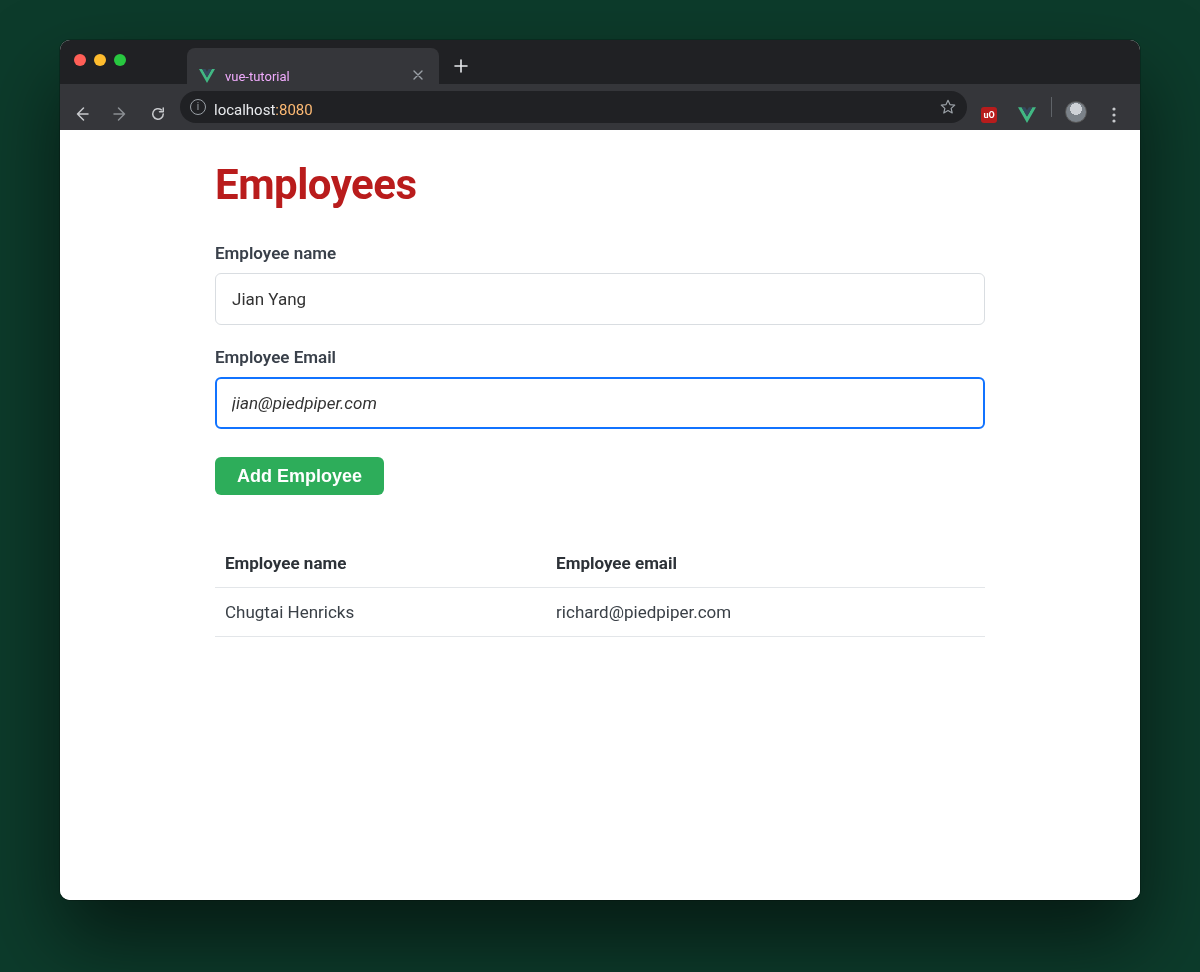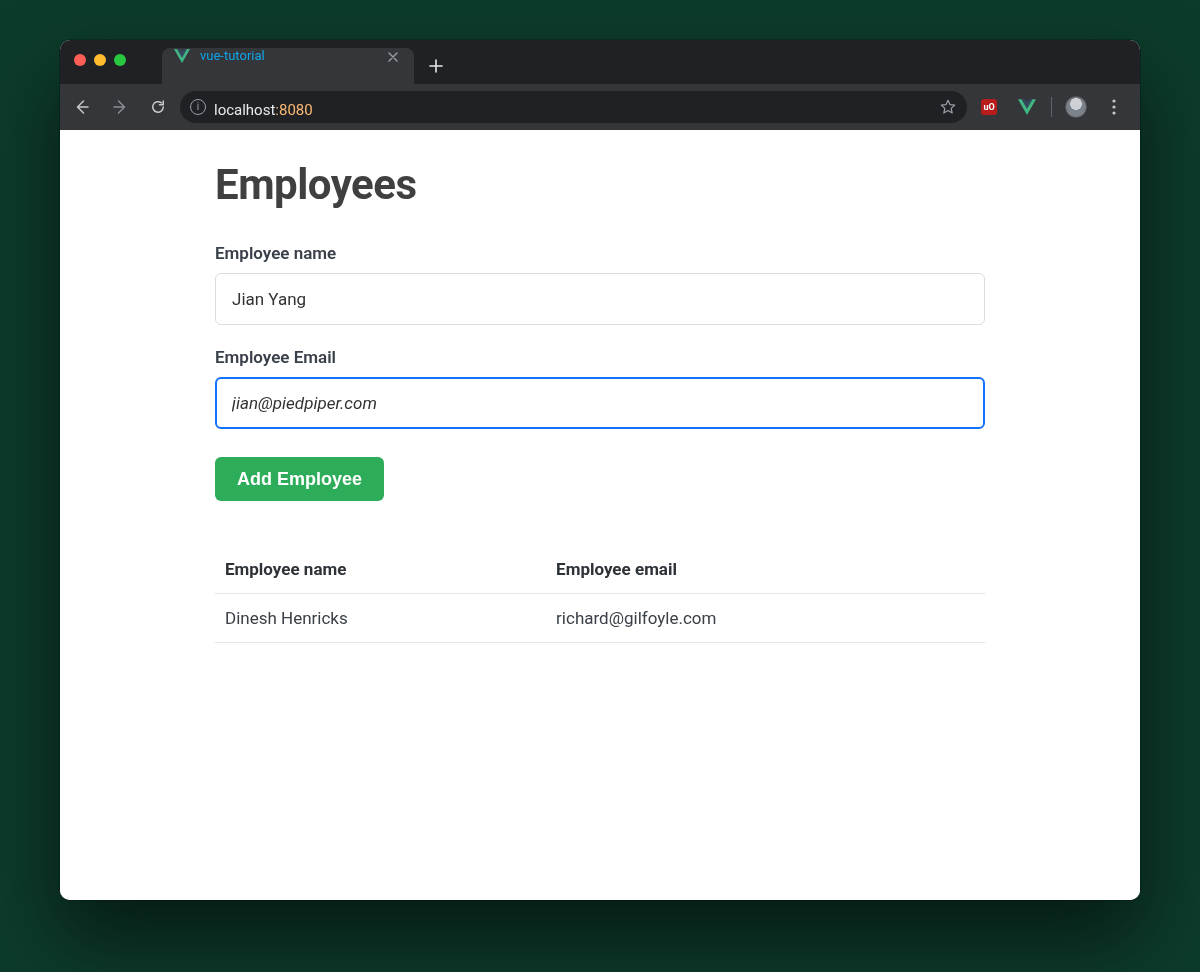--- a/index.html
+++ b/index.html
@@ -43,28 +43,29 @@
   .tl-max    { background:#28c840; }
 
   .tabs {
     display: flex;
     align-items: flex-end;
     margin-left: 88px;
     height: 100%;
   }
   .tab {
     display: flex;
-    align-items: flex-start;
+    align-items: flex-end;
     height: 36px;
     background: #35363a;
     border-radius: 8px 8px 0 0;
     padding: 0 12px;
     min-width: 252px;
     gap: 10px;
-    color: #0ea5e9;
+    color: #f0abfc;
+    margin-left: 25px;
   }
   .tab .favicon svg { display:block; }
   .tab .tab-title {
     font-size: 13px;
     flex: 1;
     white-space: nowrap; overflow: hidden; text-overflow: ellipsis;
   }
   .tab .tab-close {
     width: 18px; height: 18px; border-radius: 50%;
     display:flex; align-items:center; justify-content:center;
@@ -82,21 +83,21 @@
     background: #35363a;
     height: 46px;
     display: flex;
     align-items: center;
     gap: 6px;
     padding: 0 10px 0 6px;
     color: #e8eaed;
   }
   .icon-btn {
     width: 32px; height: 32px;
-    display:flex; align-items:center; justify-content:center;
+    display:flex; align-items:flex-end; justify-content:center;
     color:#c7c9cc;
     border-radius: 50%;
   }
   .icon-btn.dim { color:#8b8f93; }
   .omnibox {
     flex: 1;
     height: 32px;
     background: #202124;
     border-radius: 16px;
     display:flex; align-items:center;
@@ -138,21 +139,21 @@
     min-height: 770px;
     padding: 30px 0 60px;
   }
   .container {
     width: 770px;
     margin: 0 auto;
   }
   h1.page-title {
     font-size: 42px;
     font-weight: 700;
-    color:#404040;
+    color:#b91c1c;
     margin-bottom: 34px;
     letter-spacing: -0.5px;
   }
   .field-group { margin-bottom: 22px; }
   .field-label {
     font-size: 17px;
     font-weight: 600;
     color:#39404a;
     display:block;
     margin-bottom: 10px;
@@ -174,21 +175,21 @@
     padding: 0 15px;
     font-style: italic;
   }
   .btn-primary {
     background:#2dad5a;
     color:#fff;
     font-size: 18px;
     font-weight: 600;
     border: none;
     border-radius: 6px;
-    height: 44px;
+    height: 38px;
     padding: 0 22px;
     cursor: pointer;
     margin-top: 6px;
   }
 
   table.data {
     width:100%;
     border-collapse: collapse;
     margin-top: 44px;
   }
@@ -315,22 +316,22 @@
 
       <table class="data">
         <thead>
           <tr>
             <th>Employee name</th>
             <th>Employee email</th>
           </tr>
         </thead>
         <tbody>
           <tr>
-            <td>Dinesh Henricks</td>
-            <td>richard@gilfoyle.com</td>
+            <td>Chugtai Henricks</td>
+            <td>richard@piedpiper.com</td>
           </tr>
         </tbody>
       </table>
 
     </div>
   </div>
 
 </div>
 
 </body></html>

